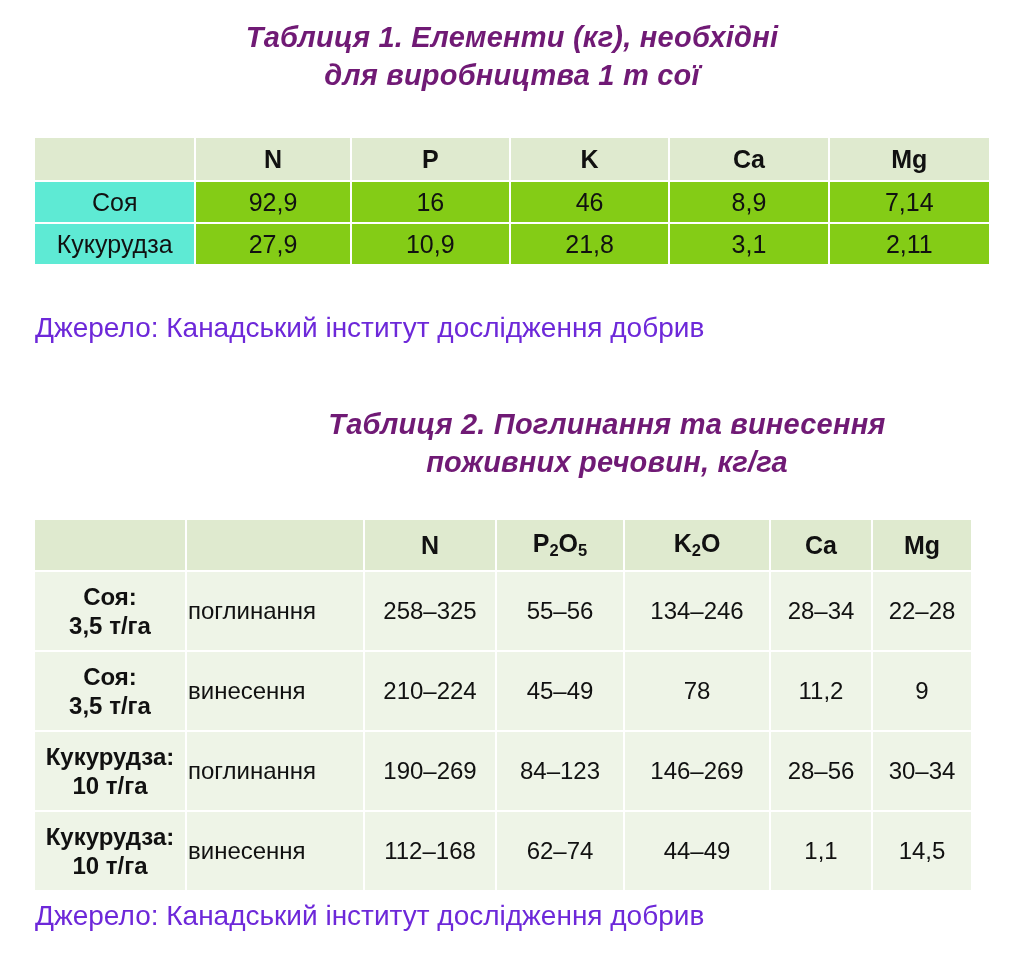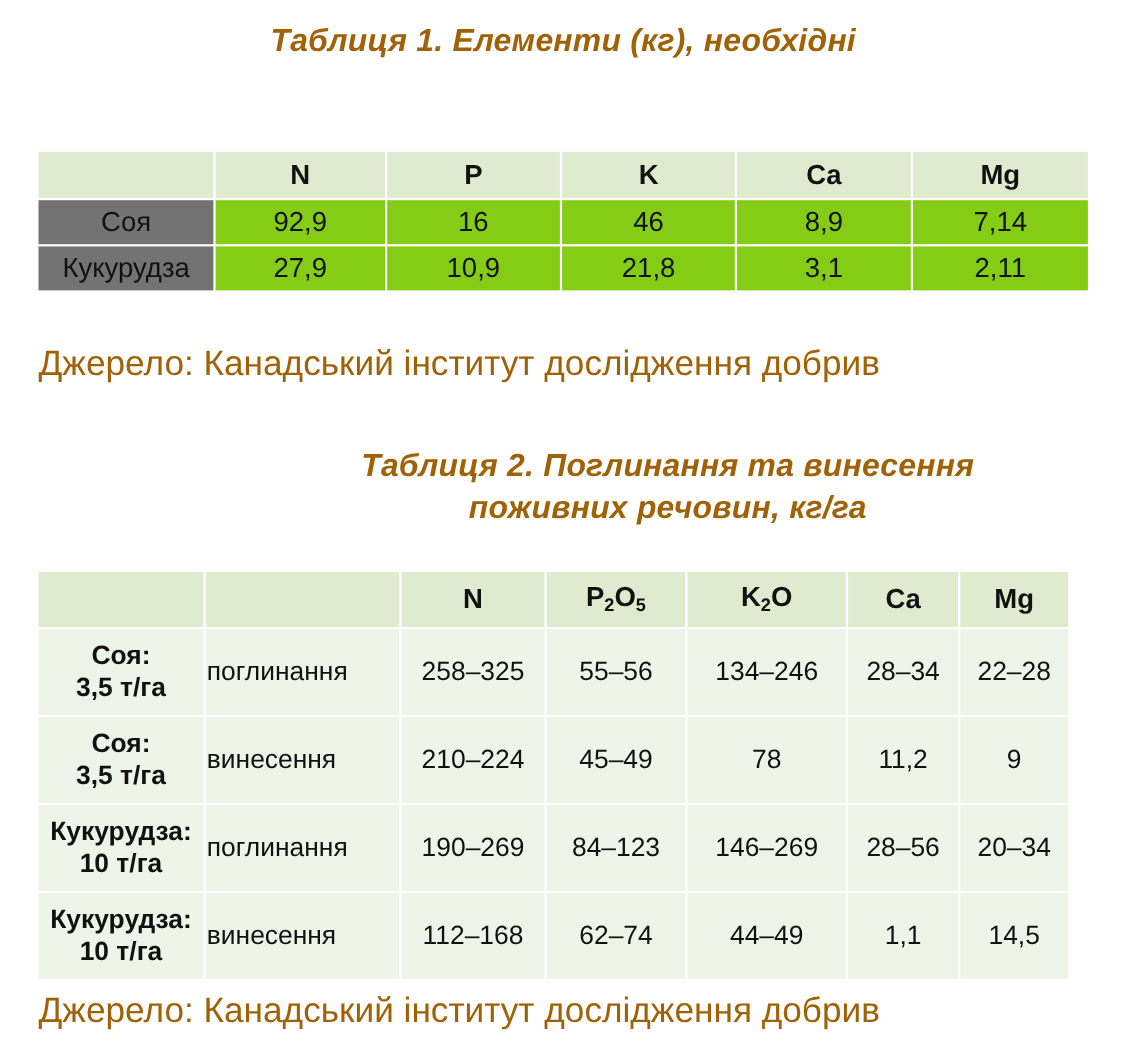--- a/index.html
+++ b/index.html
@@ -22,21 +22,21 @@
     padding: 0;
   }
 
   
   .table-title {
     font-style: italic;
     font-weight: bold;
     font-size: 29px;
     line-height: 1.32;
     text-align: center;
-    color: #a16207;
+    color: #701a75;
     letter-spacing: 0.2px;
   }
   .title-1 {
     margin: 18px 0 0 0;
     padding: 0 95px;
   }
   .title-2 {
     margin: 0;
     padding: 0 95px;
   }
@@ -74,35 +74,35 @@
   table.t1 thead th {
     background: #dfeacf;
     font-weight: bold;
     font-size: 25px;
     height: 40px;
   }
   table.t1 tbody td {
     background: #84cc16;
   }
   table.t1 tbody td.rowhead {
-    background: #737373;
+    background: #5eead4;
     text-align: center;
   }
   .t1 col.c0 { width: 160px; }
   .t1 col.c1 { width: 154px; }
   .t1 col.c2 { width: 158px; }
   .t1 col.c3 { width: 158px; }
   .t1 col.c4 { width: 158px; }
   .t1 col.c5 { width: 160px; }
 
   .source {
     position: absolute;
     left: 35px;
-    font-size: 32px;
-    color: #a16207;
+    font-size: 28px;
+    color: #6d28d9;
     white-space: nowrap;
   }
   .source-1 { top: 312px; }
   .source-2 { top: 900px; }
 
   
   .t2-wrap {
     position: absolute;
     left: 33px;
     top: 518px;
@@ -148,20 +148,21 @@
   }
   .nowrap { white-space: nowrap; }
 </style>
 </head>
 <body>
 
 <div class="page">
 
   <div class="table-title title-1">
     <div>Таблиця 1. Елементи (кг), необхідні</div>
+    <div>для виробництва 1 т сої</div>
   </div>
 
   <div class="t1-wrap">
     <table class="t1">
       <colgroup>
         <col class="c0">
           <col class="c1">
           <col class="c2">
           <col class="c3">
           <col class="c4">
@@ -255,21 +256,21 @@
         <tr>
           <td class="crop">
             <div>Кукурудза:</div>
             <div>10 т/га</div>
           </td>
           <td class="kind">поглинання</td>
           <td>190–269</td>
           <td>84–123</td>
           <td>146–269</td>
           <td>28–56</td>
-          <td>20–34</td>
+          <td>30–34</td>
         </tr>
         <tr>
           <td class="crop">
             <div>Кукурудза:</div>
             <div>10 т/га</div>
           </td>
           <td class="kind">винесення</td>
           <td>112–168</td>
           <td>62–74</td>
           <td>44–49</td>

